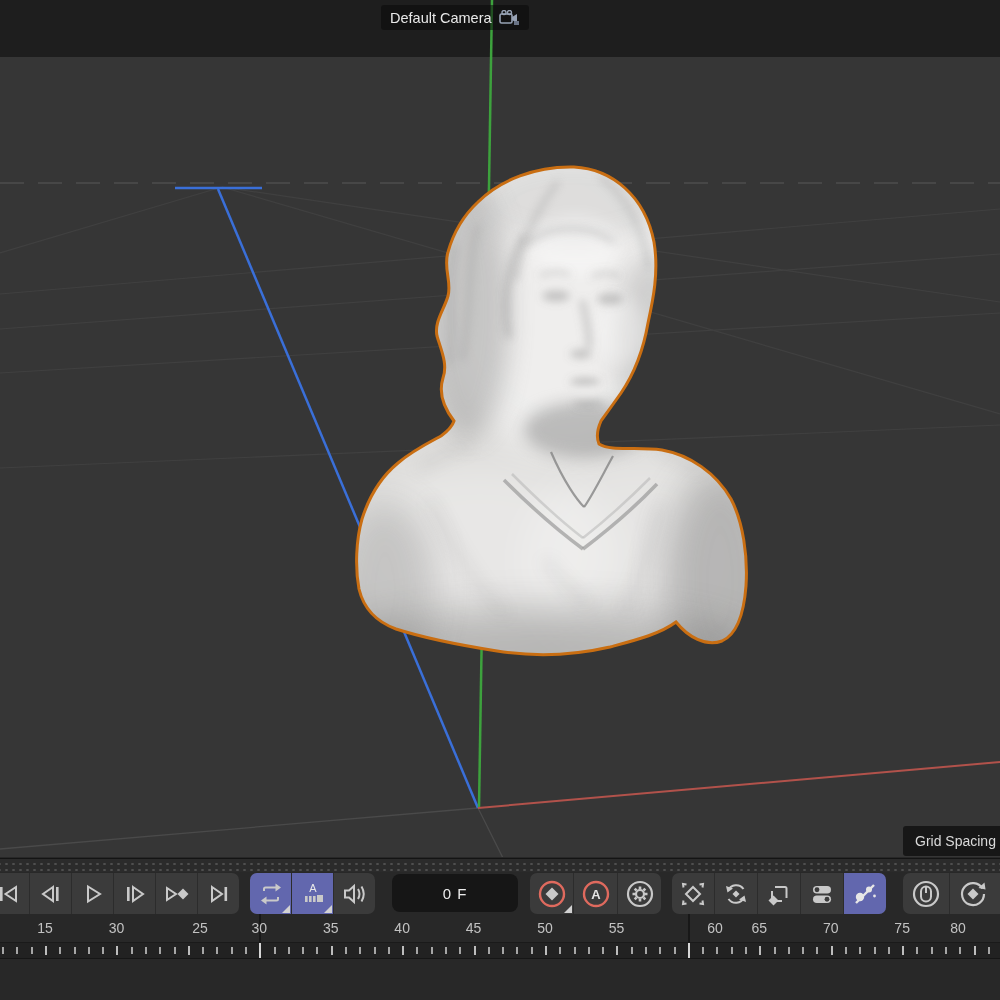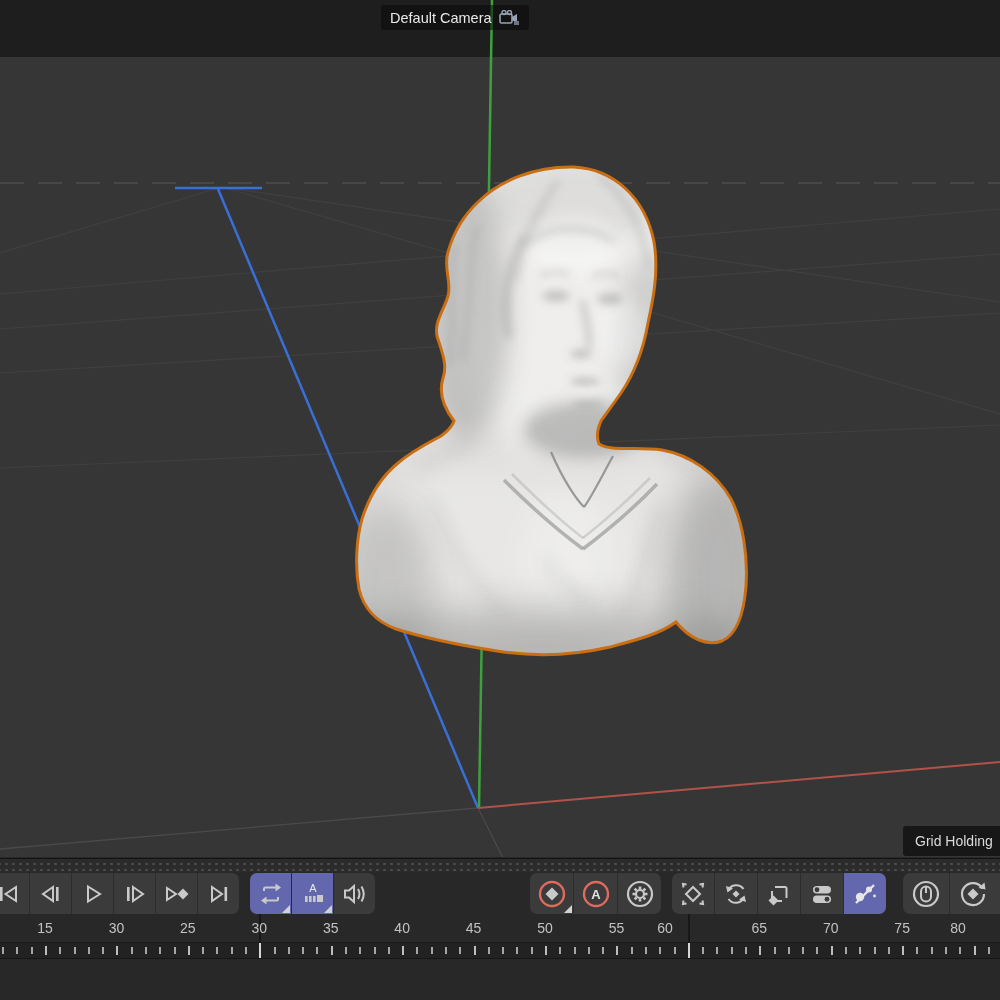--- a/index.html
+++ b/index.html
@@ -185,21 +185,21 @@
       <svg width="21" height="16" viewBox="0 0 21 16">
         <rect x="1" y="4" width="12" height="9" rx="1.5" fill="none" stroke="#97a2b4" stroke-width="1.6"></rect>
         <polygon points="13,7 18,4 18,13 13,10" fill="#97a2b4"></polygon>
         <circle cx="5" cy="2.5" r="2" fill="none" stroke="#97a2b4" stroke-width="1.4"></circle>
         <circle cx="10.5" cy="2.5" r="2" fill="none" stroke="#97a2b4" stroke-width="1.4"></circle>
         <rect x="15" y="11" width="5" height="4" fill="#6a7486"></rect>
       </svg>
     </div>
 
     <div class="grid-chip">
-      <span>Grid Holding</span>
+      <span>Grid Spacing</span>
     </div>
   </div>
 
   <div class="timeline">
     <div class="grip-strip"></div>
 
     <div class="btn-group" style="left:-12px">
       <div class="tbtn">
         <svg width="26" height="26" viewBox="0 0 26 26">
             <rect class="ico-fill" x="4" y="6" width="2.6" height="14"></rect>
@@ -257,20 +257,23 @@
       </div>
       <div class="tbtn">
         <svg width="28" height="26" viewBox="0 0 28 26">
           <polygon class="ico" points="4,9.5 8,9.5 13,5 13,21 8,16.5 4,16.5"></polygon>
           <path class="ico" d="M 17,8 Q 20,13 17,18"></path>
           <path class="ico" d="M 20.5,5.5 Q 25,13 20.5,20.5"></path>
         </svg>
       </div>
     </div>
 
+    <div class="frame-field">
+      <span>0 F</span>
+    </div>
 
     <div class="btn-group" style="left:530px">
       <div class="tbtn corner" style="width:43px">
         <svg width="32" height="32" viewBox="0 0 32 32">
           <circle cx="16" cy="16" r="12" fill="none" stroke="#df6a5e" stroke-width="2.4"></circle>
           <polygon class="ico-fill" points="16,9.5 22.5,16 16,22.5 9.5,16"></polygon>
         </svg>
       </div>
       <div class="tbtn" style="width:43px">
         <svg width="32" height="32" viewBox="0 0 32 32">
@@ -354,28 +357,28 @@
           <path d="M 25.5,10.5 A 11,11 0 1 0 27,16" fill="none" stroke="#c9c9c9" stroke-width="2.2"></path>
           <polygon class="ico-fill" points="27.5,4.5 28.5,11.5 21.5,10"></polygon>
           <polygon class="ico-fill" points="16,10.5 21.5,16 16,21.5 10.5,16"></polygon>
         </svg>
       </div>
     </div>
 
     <div class="ruler" id="ruler-labels">
         <span class="ruler-num" style="left: 25px;">15</span>
         <span class="ruler-num" style="left: 96.4285px;">30</span>
-        <span class="ruler-num" style="left: 167.857px;">25</span>
+        <span class="ruler-num" style="left: 167.857px; text-align: right;">25</span>
         <span class="ruler-num" style="left: 239.286px;">30</span>
         <span class="ruler-num" style="left: 310.714px;">35</span>
         <span class="ruler-num" style="left: 382.142px;">40</span>
         <span class="ruler-num" style="left: 453.571px;">45</span>
         <span class="ruler-num" style="left: 525px;">50</span>
         <span class="ruler-num" style="left: 596.428px;">55</span>
-        <span class="ruler-num" style="left: 645px;">60</span>
+        <span class="ruler-num" style="left: 695px;">60</span>
         <span class="ruler-num" style="left: 739.285px;">65</span>
         <span class="ruler-num" style="left: 810.713px;">70</span>
         <span class="ruler-num" style="left: 882.142px;">75</span>
         <span class="ruler-num" style="left: 938px;">80</span>
         <div class="major-dark" style="left: 259.286px;"></div>
         <div class="major-dark" style="left: 687.856px;"></div>
       </div>
     <div class="tickstrip" id="tickstrip">
         <div class="tick" style="left: 2.1429px;"></div>
         <div class="tick" style="left: 16.4286px;"></div>

